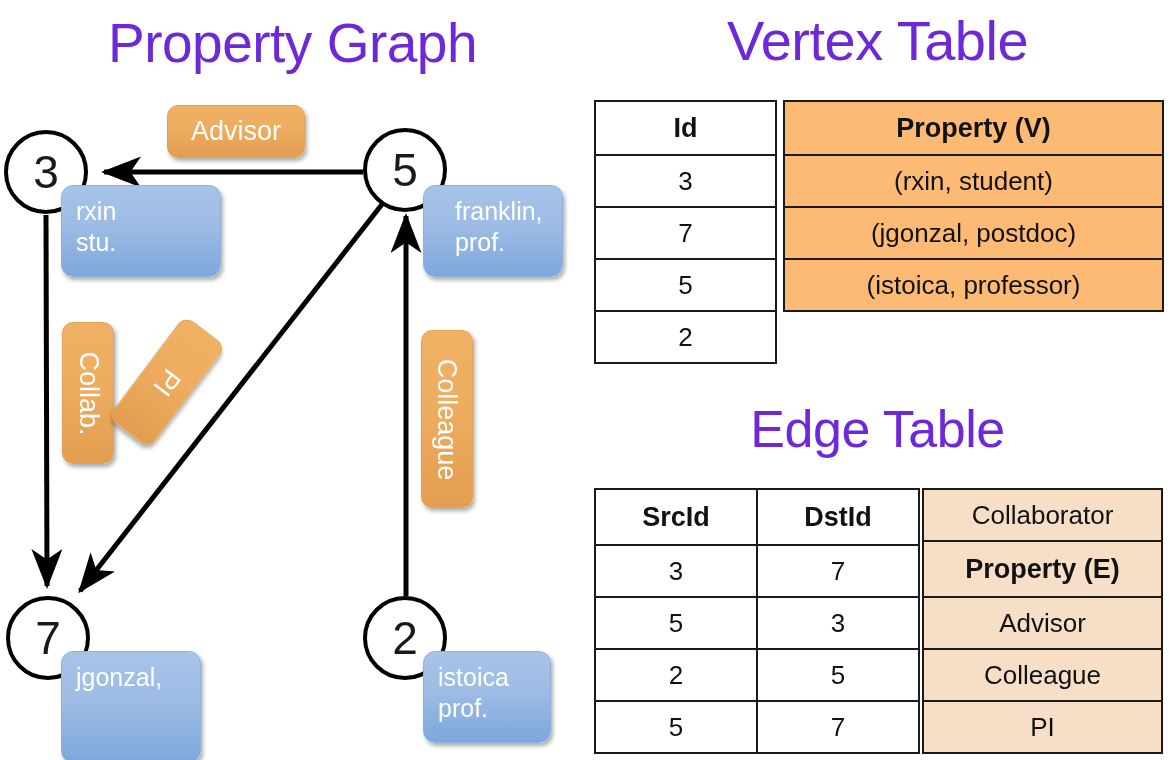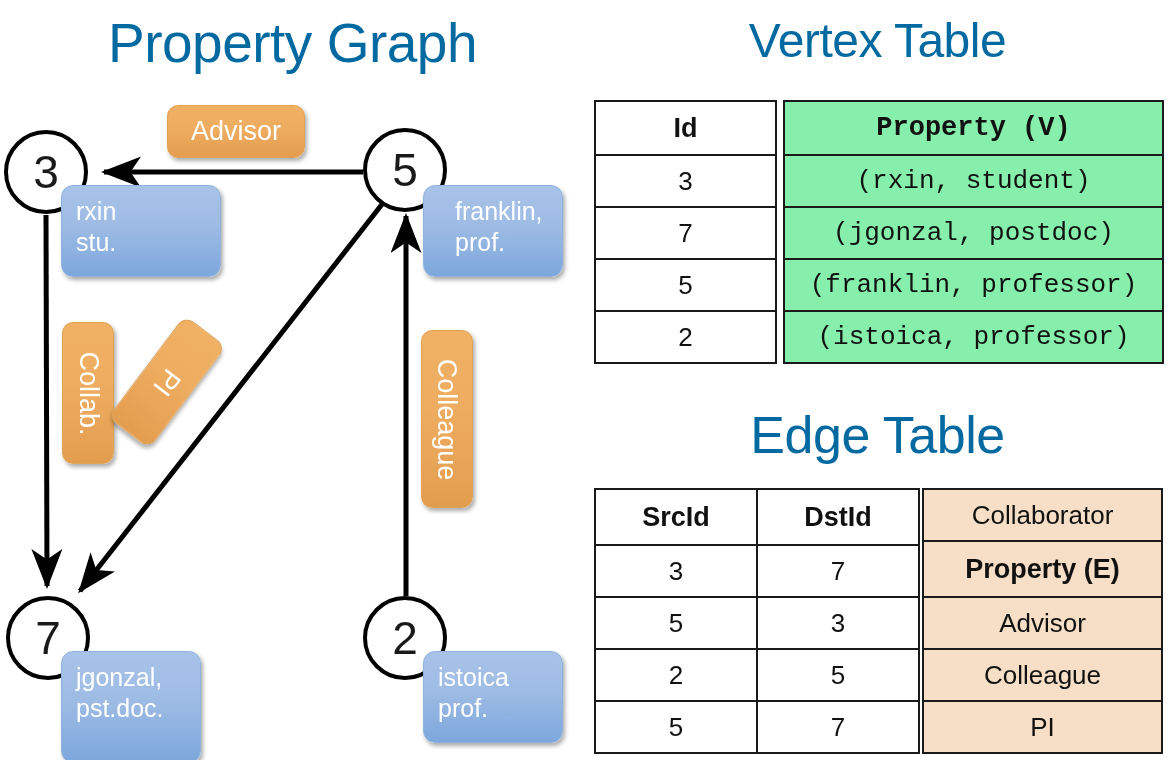--- a/index.html
+++ b/index.html
@@ -14,40 +14,39 @@
     overflow: hidden;
     font-family: "Liberation Sans", sans-serif;
     color: #000000;
   }
 
   
   .title {
     position: absolute;
     font-family: "Liberation Sans", sans-serif;
     font-weight: 300;
-    color: #0369a1;
+    color: #6d28d9;
     letter-spacing: -0.5px;
     white-space: nowrap;
     text-align: center;
   }
   #title-property-graph {
     left: 0; top: 12px; width: 585px;
     font-size: 55px;
     line-height: 62px;
   }
   #title-vertex-table {
     left: 585px; top: 10px; width: 585px;
-    font-size: 48px;
+    font-size: 56px;
     line-height: 62px;
   }
   #title-edge-table {
     left: 585px; top: 398px; width: 585px;
     font-size: 52px;
     line-height: 62px;
-    margin-top: 6px;
   }
 
   
   #graph-panel {
     position: absolute;
     left: 0; top: 0; width: 585px; height: 760px;
   }
   #graph-edges {
     position: absolute;
     left: 0; top: 0;
@@ -88,21 +87,21 @@
     font-weight: 300;
     font-size: 25px;
     line-height: 31px;
     padding: 10px 0 10px 14px;
     box-sizing: border-box;
     z-index: 6;
   }
   #prop-rxin     { left: 61px;  top: 185px; width: 160px; height: 92px; }
   #prop-franklin { left: 423px; top: 185px; width: 140px; height: 92px; padding-left: 31px; }
   #prop-jgonzal  { left: 61px;  top: 651px; width: 140px; height: 112px; }
-  #prop-istoica  { left: 423px; top: 651px; width: 140px; height: 92px; }
+  #prop-istoica  { left: 423px; top: 651px; width: 128px; height: 92px; }
 
   
   .edge-label {
     position: absolute;
     border-radius: 11px;
     background: linear-gradient(to bottom, #f0b165 0%, #eeac60 45%, #e39d4f 100%);
     border: 1px solid #e0a257;
     box-shadow: 2px 3px 4px rgba(0,0,0,0.33);
     color: #ffffff;
     font-family: "Liberation Sans", sans-serif;
@@ -150,21 +149,21 @@
     line-height: 28px;
     padding: 0;
     color: #111111;
   }
   .tbl th {
     font-weight: bold;
     font-size: 27px;
   }
   .v-head { height: 52px; }
   .v-row  { height: 50px; }
-  .fill-blue   { background: #86efac; font-family: Liberation Mono, monospace; }
+  .fill-blue   { background: #fdba74; }
   .fill-orange { background: #f6dfc6; }
 
   
   #vertex-id-table       { left: 594px; top: 100px; width: 183px; border-radius: 14px; }
   #vertex-property-table { left: 783px; top: 100px; width: 381px; }
 
   
   #edge-src-dst-table   { left: 594px; top: 488px; width: 324px; }
   #edge-property-table  { left: 922px; top: 488px; width: 241px; }
   #edge-src-dst-table col.c { width: 162px; }
@@ -209,21 +208,20 @@
     <div>stu.</div>
   </div>
 
   <div class="prop-box" id="prop-franklin">
     <div>franklin,</div>
     <div>prof.</div>
   </div>
 
   <div class="prop-box" id="prop-jgonzal">
     <div>jgonzal,</div>
-    <div>pst.doc.</div>
   </div>
 
   <div class="prop-box" id="prop-istoica">
     <div>istoica</div>
     <div>prof.</div>
   </div>
 
   <div class="edge-label" id="edge-label-advisor">
     <span class="rot">Advisor</span>
   </div>
@@ -264,23 +262,20 @@
 <table class="tbl" id="vertex-property-table">
   <tbody>
     <tr>
       <th class="v-head fill-blue">Property (V)</th>
     </tr>
     <tr>
         <td class="v-row fill-blue">(rxin, student)</td>
       </tr>
     <tr>
         <td class="v-row fill-blue">(jgonzal, postdoc)</td>
-      </tr>
-    <tr>
-        <td class="v-row fill-blue">(franklin, professor)</td>
       </tr>
     <tr>
         <td class="v-row fill-blue">(istoica, professor)</td>
       </tr>
   </tbody>
 </table>
 
 <table class="tbl" id="edge-src-dst-table">
   <colgroup>
       <col class="c">

